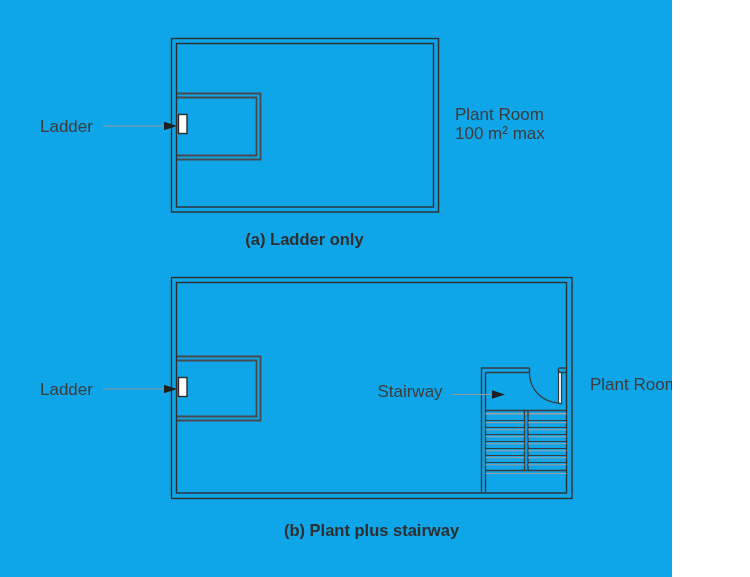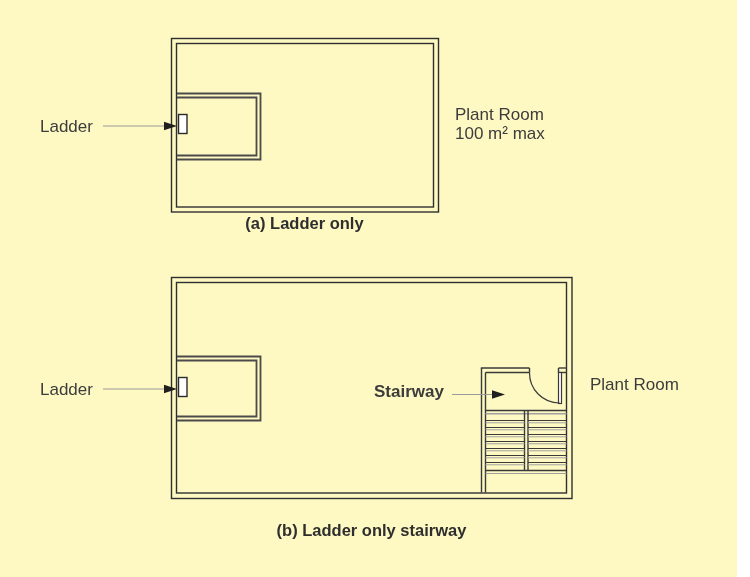--- a/index.html
+++ b/index.html
@@ -2,23 +2,23 @@
 <html><head>
 <meta charset="utf-8">
 <style>
   html, body {
     margin: 0;
     padding: 0;
     background: #ffffff;
   }
   .canvas {
     position: relative;
-    width: 737px;
+    width: 672px;
     height: 577px;
-    background: #fef9c3;
+    background: #0ea5e9;
     font-family: "Liberation Sans", sans-serif;
     color: #3c3c3c;
     overflow: hidden;
   }
   svg { position: absolute; left: 0; top: 0; }
   .lbl {
     position: absolute;
     font-size: 17px;
     line-height: 19px;
     color: #3c3c3c;
@@ -134,25 +134,25 @@
     </g>
   </svg>
 
   <div class="lbl" style="left:40px; top:117px;">Ladder</div>
 
   <div class="lbl" style="left:455px; top:105px;">
     <div>Plant Room</div>
     <div>100 m² max</div>
   </div>
 
-  <div class="caption" style="left:171px; top:214px; width:267px;">(a) Ladder only</div>
+  <div class="caption" style="left:171px; top:230px; width:267px;">(a) Ladder only</div>
 
   <div class="lbl" style="left:40px; top:380px;">Ladder</div>
 
-  <div class="lbl" style="left:374px; top:382px; width:72px; text-align:left;font-weight:bold;">Stairway</div>
+  <div class="lbl" style="left:374px; top:382px; width:72px; text-align:center;">Stairway</div>
 
   <div class="lbl" style="left:590px; top:375px;">
     <div>Plant Room</div>
   </div>
 
-  <div class="caption" style="left:171px; top:521px; width:401px;">(b) Ladder only stairway</div>
+  <div class="caption" style="left:171px; top:521px; width:401px;">(b) Plant plus stairway</div>
 
 </div>
 
 </body></html>

